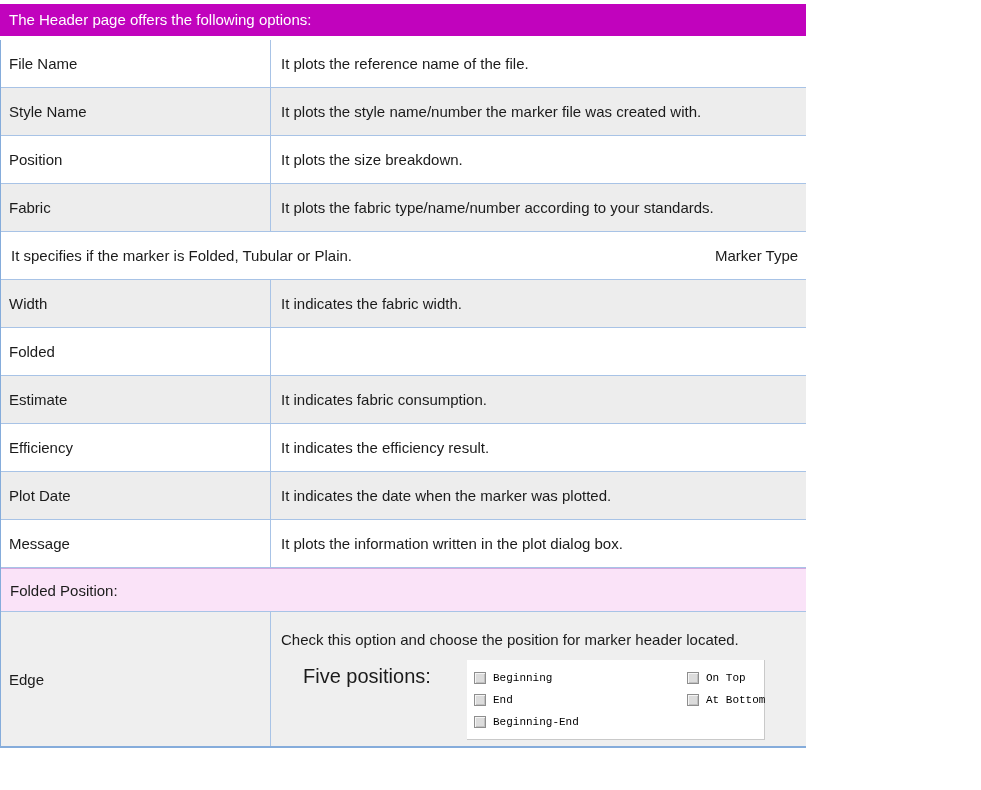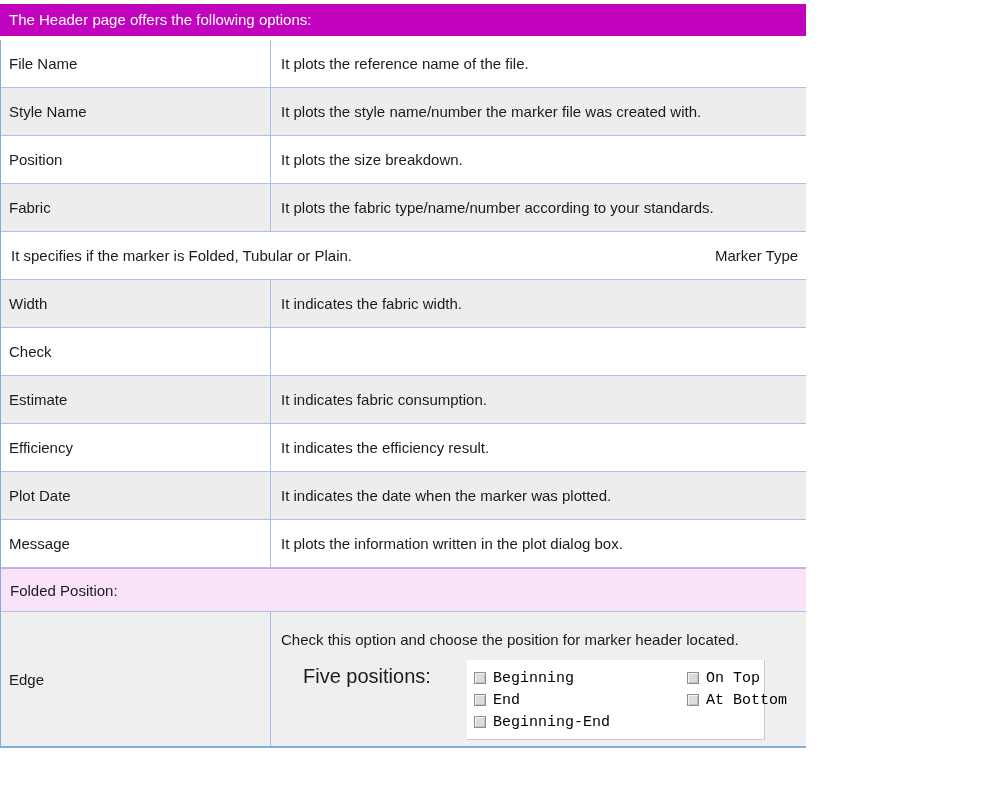--- a/index.html
+++ b/index.html
@@ -95,21 +95,21 @@
     width: 12px;
     height: 12px;
     flex: 0 0 12px;
     background: #dcdcdc;
     border: 1px solid #8e8e8e;
     box-shadow: inset 1px 1px 0 #f5f5f5, inset -1px -1px 0 #c0c0c0;
     margin-right: 7px;
   }
   .cb-label {
     font-family: "Liberation Mono", "DejaVu Sans Mono", monospace;
-    font-size: 15px;
+    font-size: 11px;
     color: #000000;
     white-space: nowrap;
   }
 </style>
 </head>
 <body>
 
 <div class="page">
 
   <div class="title-bar">The Header page offers the following options:</div>
@@ -136,21 +136,21 @@
       </div>
       <div class="row">
         <div class="cell desc">It specifies if the marker is Folded, Tubular or Plain.</div>
         <div class="cell lbl">Marker Type</div>
       </div>
       <div class="row">
         <div class="cell lbl">Width</div>
         <div class="cell desc">It indicates the fabric width.</div>
       </div>
       <div class="row">
-        <div class="cell lbl">Check</div>
+        <div class="cell lbl">Folded</div>
       </div>
       <div class="row">
         <div class="cell lbl">Estimate</div>
         <div class="cell desc">It indicates fabric consumption.</div>
       </div>
       <div class="row">
         <div class="cell lbl">Efficiency</div>
         <div class="cell desc">It indicates the efficiency result.</div>
       </div>
       <div class="row">

